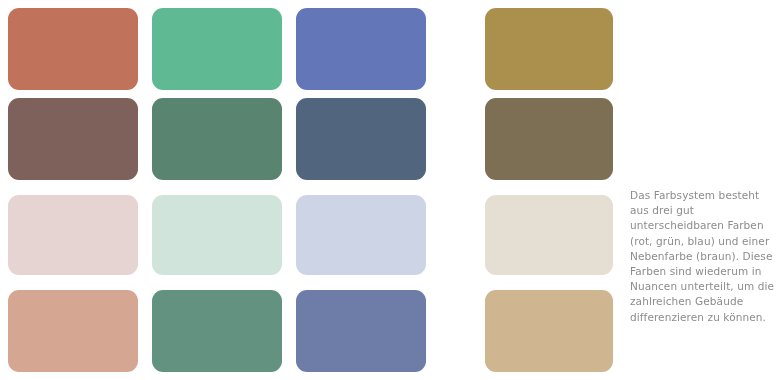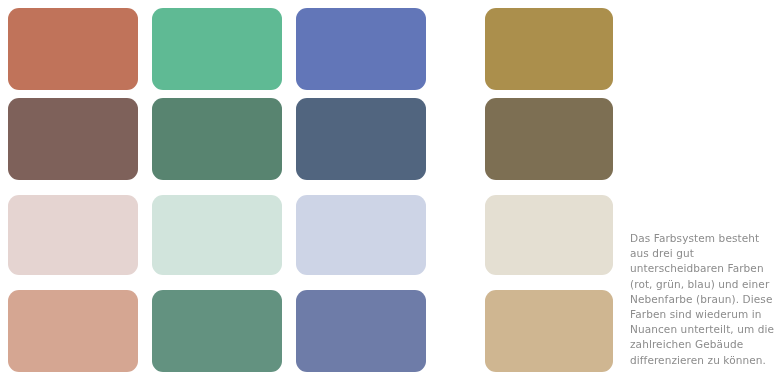--- a/index.html
+++ b/index.html
@@ -27,21 +27,20 @@
     position: absolute;
     left: 630px;
     top: 188px;
     width: 150px;
     font-family: "DejaVu Sans", sans-serif;
     font-size: 10.5px;
     line-height: 15.2px;
     color: #8c8c8c;
     letter-spacing: 0.1px;
     white-space: pre-line;
-    margin-top: 43px;
   }
 </style>
 </head>
 <body style="background: rgb(255, 255, 255);">
 
 <div id="palette-page">
 
   <div id="swatch-grid">
       <div class="swatch" style="left: 8px; top: 8px; width: 130px; height: 82px; background: rgb(192, 115, 90); border-radius: 11px;"></div>
       <div class="swatch" style="left: 152px; top: 8px; width: 130px; height: 82px; background: rgb(95, 186, 148); border-radius: 11px;"></div>

